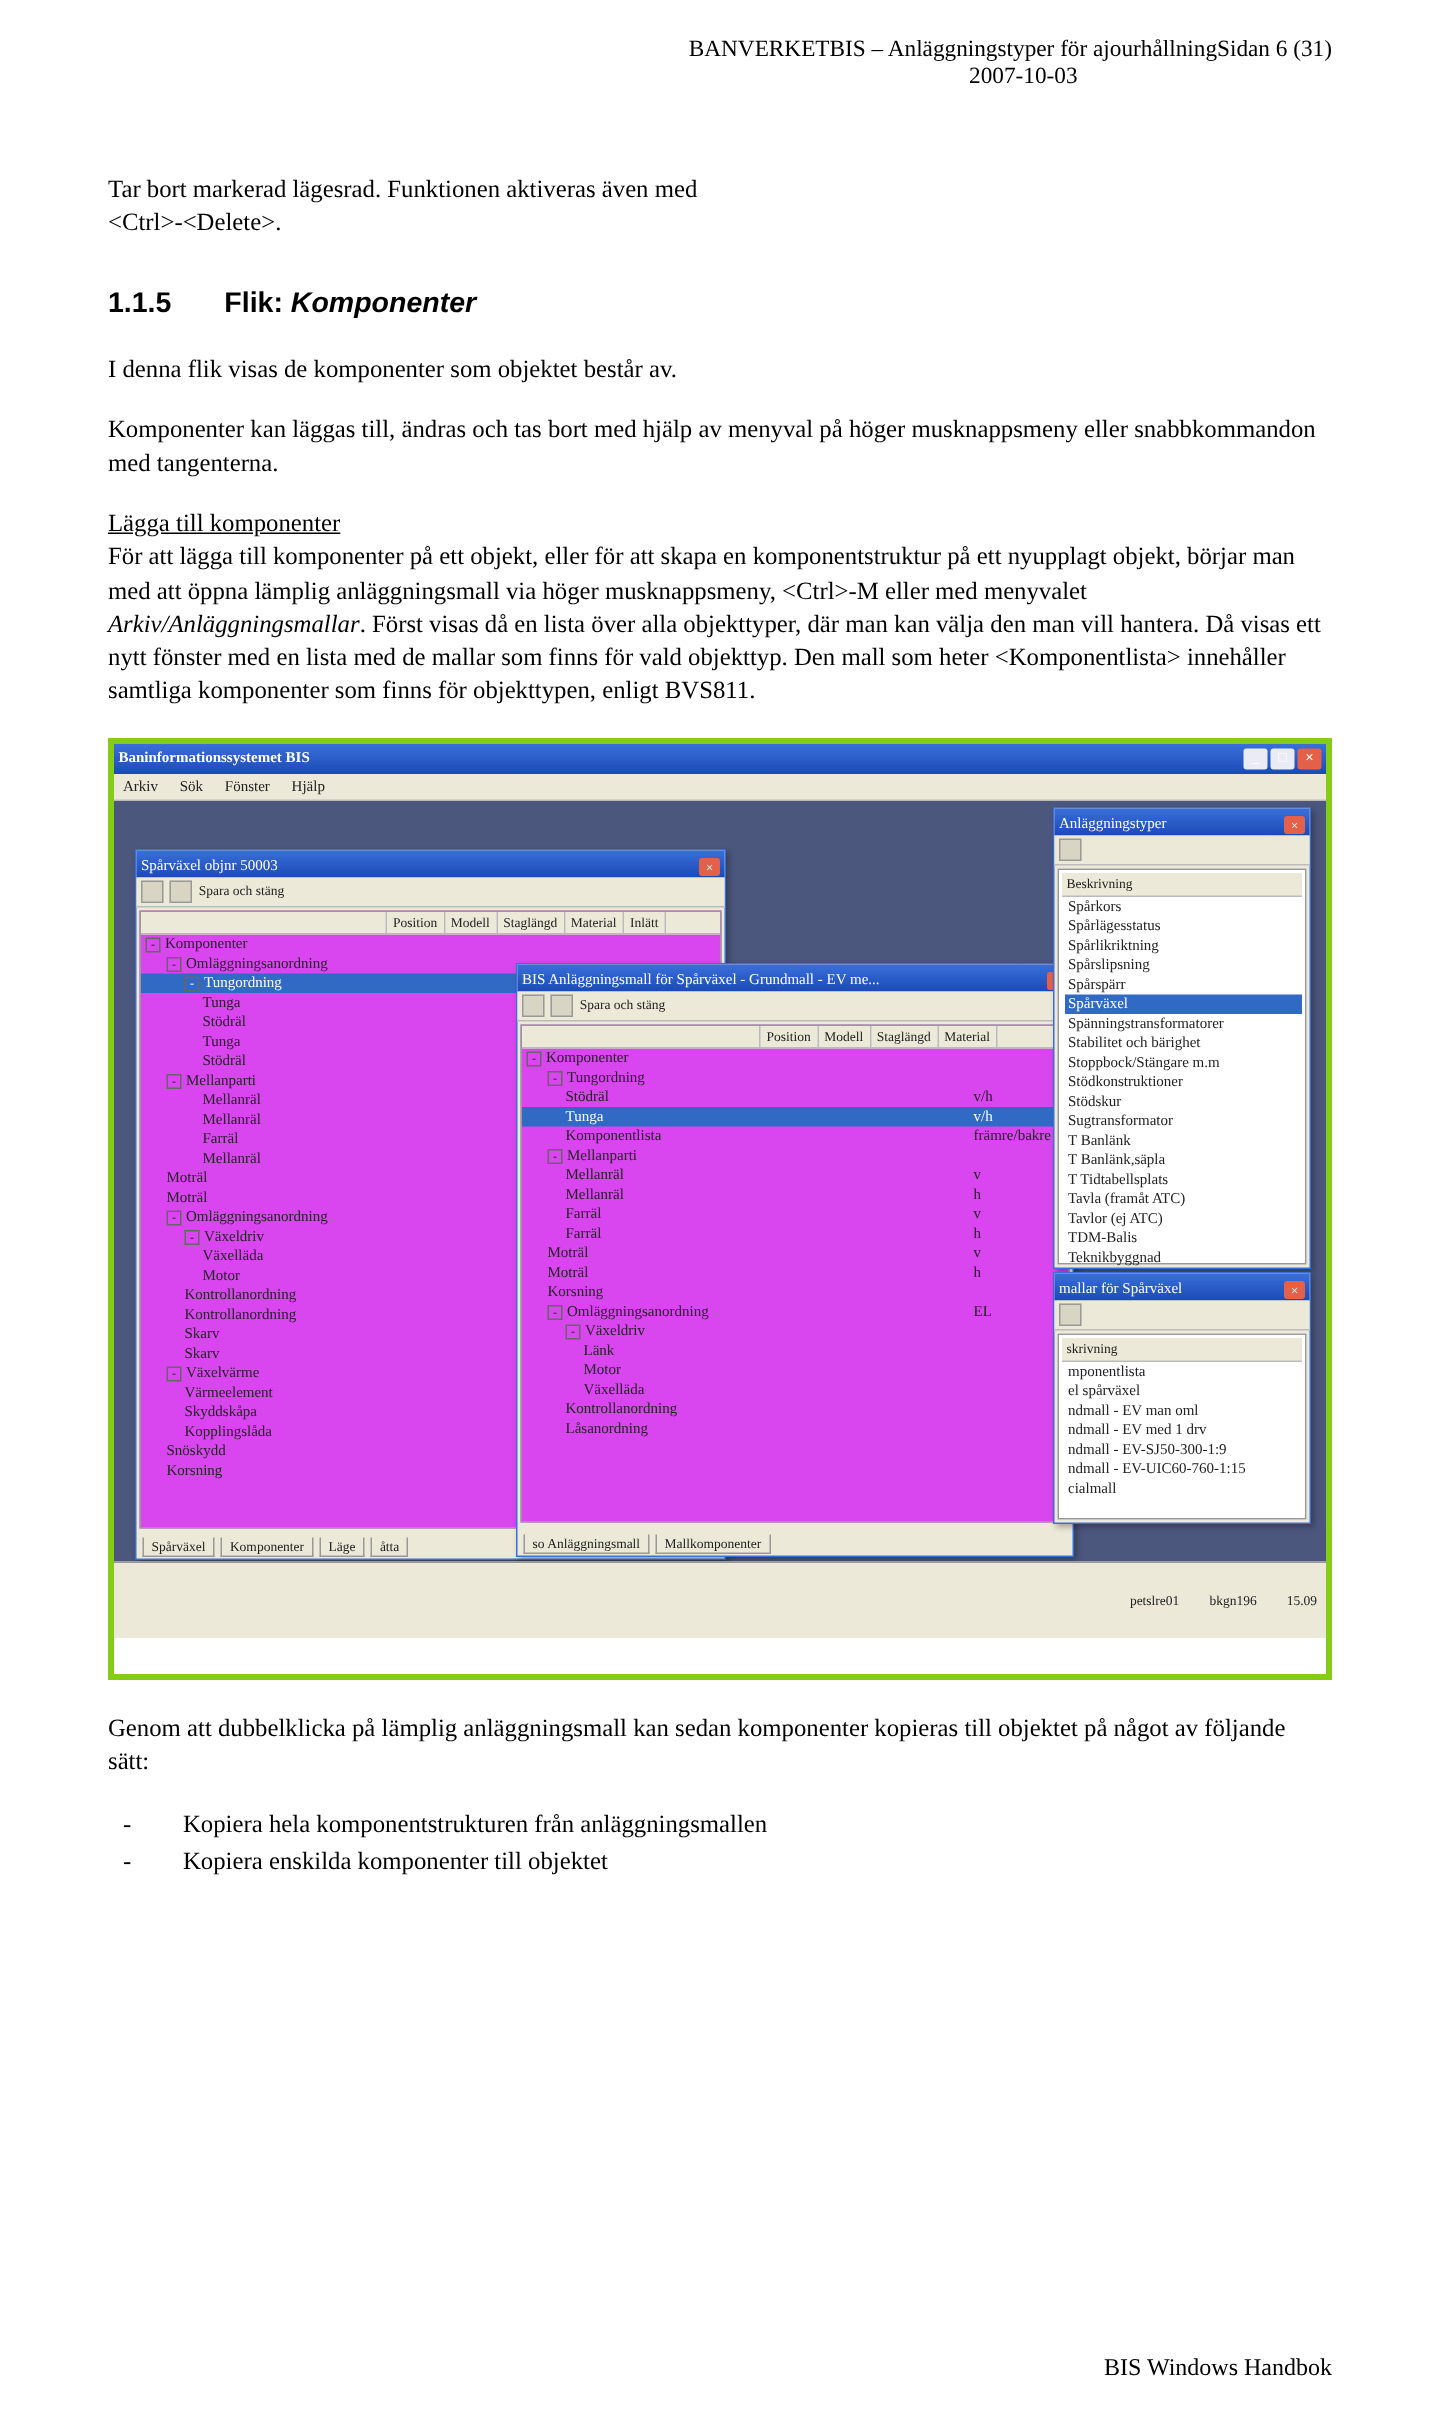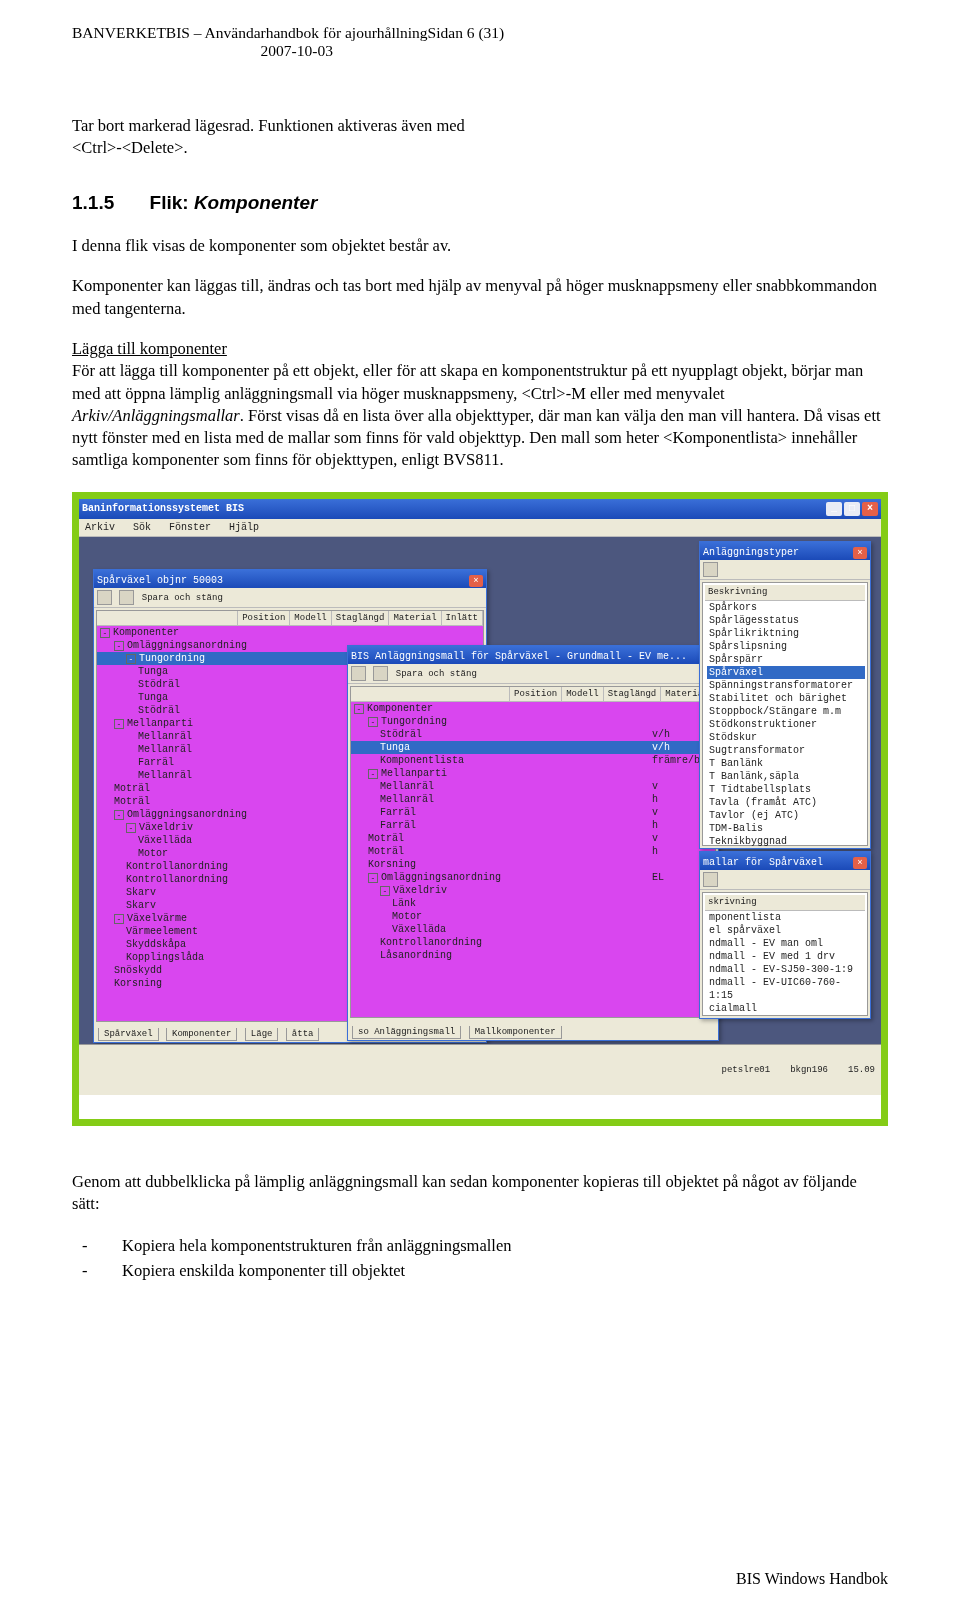--- a/index.html
+++ b/index.html
@@ -1,29 +1,29 @@
 <!DOCTYPE html>
 <html><head>
 <meta charset="utf-8">
 <style>
 html,body{margin:0;padding:0;background:#fff;color:#000;
   font-family:Georgia,'Times New Roman',serif;font-size:16.5px}
 .page{width:960px;min-height:1613px;margin:0;position:relative;
   box-sizing:border-box;padding:24px 72px 50px}
-.header-row{display:flex;justify-content:flex-start;font-size:15.5px}
+.header-row{display:flex;justify-content:flex-end;font-size:15.5px}
 .header-center{text-align:center}
 .body-text{margin-top:55px;font-size:16.5px;line-height:1.35}
 .row2col{display:flex;gap:60px;margin-bottom:30px}
 .row2col .c1{width:180px}
 .row2col .c2{flex:1}
 .sec-num{display:inline-block;margin-right:30px}
 .italic{font-style:italic}
 .underline{text-decoration:underline}
-.screenshot{margin:20px 0 45px;border:7px solid #84cc16;height:620px;
-  position:relative;background:#fff;font-family:Liberation Mono, monospace;
+.screenshot{margin:20px 0 21px;border:4px solid #84cc16;height:620px;
+  position:relative;background:#fff;font-family:Liberation Serif, serif;
   font-size:10px;color:#222}
 .titlebar{height:20px;background:linear-gradient(#3a6fd8,#1b4ab8);
   color:#fff;display:flex;align-items:center;justify-content:space-between;
   padding:0 3px;font-weight:bold;font-size:10px}
 .tbicons{display:flex;gap:2px}
 .tbicons div{width:16px;height:14px;background:#e9ecf5;display:flex;
   align-items:center;justify-content:center;border-radius:2px;font-size:10px}
 .tbicons .close{background:#e46048;color:#fff}
 .menubar{background:#ece9d8;border-bottom:1px solid #bbb;padding:2px 6px;
   font-size:10px}
@@ -72,21 +72,21 @@
 h2{font-family:Arial,sans-serif;font-size:19px;font-weight:bold;margin:0 0 20px}
 p{margin:0 0 18px}
 </style>
 </head>
 <body>
 <div class="page">
 
 <div class="header-row">
   <div>BANVERKET</div>
   <div class="header-center">
-    <div>BIS – Användarhandbok för ajourhållning</div>
+    <div>BIS – Anläggningstyper för ajourhållning</div>
     <div>2007-10-03</div>
   </div>
   <div>Sidan 6 (31)</div>
 </div>
 
 <div class="body-text">
 
   <div class="row2col">
     <div class="c2">
       <span>Tar bort markerad lägesrad. Funktionen aktiveras även med</span><br>

